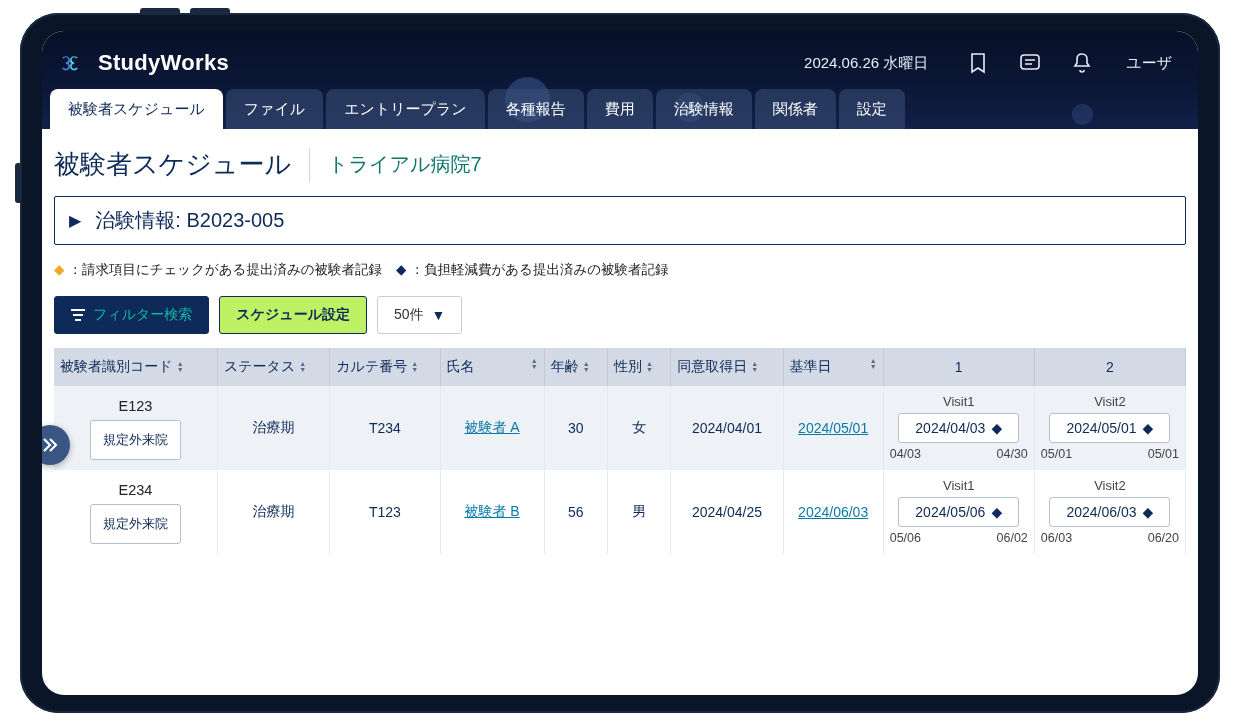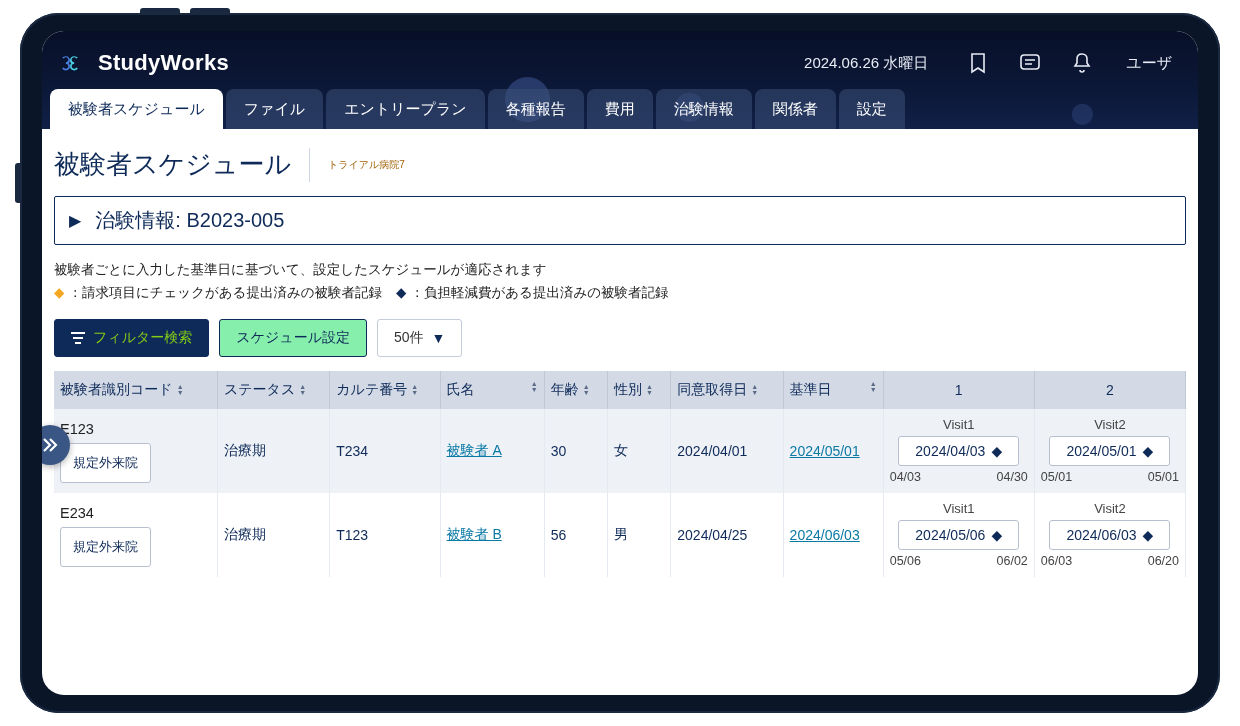--- a/index.html
+++ b/index.html
@@ -114,21 +114,21 @@
   padding: 18px 12px 0 12px;
   position: relative;
   color: #0e2a58;
 }
 .page-head {
   display: flex; align-items: center; gap: 18px;
   margin-bottom: 14px;
 }
 .page-title { font-size: 26px; font-weight: 500; color:#0e2a58; }
 .page-sep { width:1px; height:34px; background:#cdd5e3; }
-.page-sub { font-size: 10px; color: #a16207; }
+.page-sub { font-size: 20px; color: #0f766e; }
 .info-bar {
   border: 1.5px solid #0e2a58;
   border-radius: 2px;
   padding: 10px 14px;
   display: flex; align-items: center; gap: 14px;
   font-size: 20px;
   margin-bottom: 14px;
   cursor: pointer;
 }
 .info-bar .tri { font-size: 16px; }
@@ -137,41 +137,42 @@
 .dia-orange { color:#f5a623; }
 .dia-navy { color:#0e2a58; }
 .controls { display:flex; gap:10px; align-items:center; margin-bottom: 14px; }
 .btn {
   padding: 9px 16px;
   font-size: 14px;
   border-radius: 3px;
   cursor: pointer;
   display: inline-flex; align-items:center; gap:8px;
 }
-.btn-primary { background:#0e2a58; color:#84cc16; border:1px solid #0e2a58; }
-.btn-outline { background:#86efac; color:#0e2a58; border:1.5px solid #0e2a58; font-weight:400;text-align:right; }
+.btn-primary { background:#0e2a58; color:#14b8a6; border:1px solid #0e2a58; }
+.btn-outline { background:#bef264; color:#0e2a58; border:1.5px solid #0e2a58; font-weight:700;text-align:right; }
 .btn-light { background:#fff; color:#333; border:1px solid #c5ccd9; }
 .table-wrap { position:relative; }
 .table { width:100%; border-collapse:collapse; table-layout:fixed; }
 .table th {
   background:#d3dae6;
   color:#0e2a58;
   font-weight:500;
   font-size:14px;
   padding:10px 6px;
   text-align:left;
   white-space:nowrap;
   border-right:1px solid #c0c8d6;
 }
 .table th .sort { font-size:7px; display:inline-flex; flex-direction:column; line-height:6px; margin-left:4px; color:#5a6b88; vertical-align:middle; }
 .table td {
   padding: 6px 6px;
   font-size: 14px;
   vertical-align: middle;
   border-right:1px solid #e5e9f0;
+  text-align:center;
 }
 .table tbody tr:nth-child(odd) td { background:#eef1f6; }
 .table tbody tr:nth-child(even) td { background:#fff; }
 .row-code { font-size:14.5px; color:#222; margin-bottom:6px; padding-top:6px; }
 .row-btn {
   display:inline-block;
   border:1px solid #b8c0d0;
   background:#fff;
   padding:10px 12px;
   border-radius:3px;
@@ -279,21 +280,20 @@
         <div class="page-sep"></div>
         <div class="page-sub">トライアル病院7</div>
       </div>
 
       <div class="info-bar">
         <span class="tri">▶</span>
         <span>治験情報: B2023-005</span>
       </div>
 
       <div class="desc">
-        <div>被験者ごとに入力した基準日に基づいて、設定したスケジュールが適応されます</div>
         <div class="legend">
           <span class="dia-orange">◆</span>
           <span>：請求項目にチェックがある提出済みの被験者記録</span>
           <span style="width:6px"></span>
           <span class="dia-navy">◆</span>
           <span>：負担軽減費がある提出済みの被験者記録</span>
         </div>
       </div>
 
       <div class="controls">

